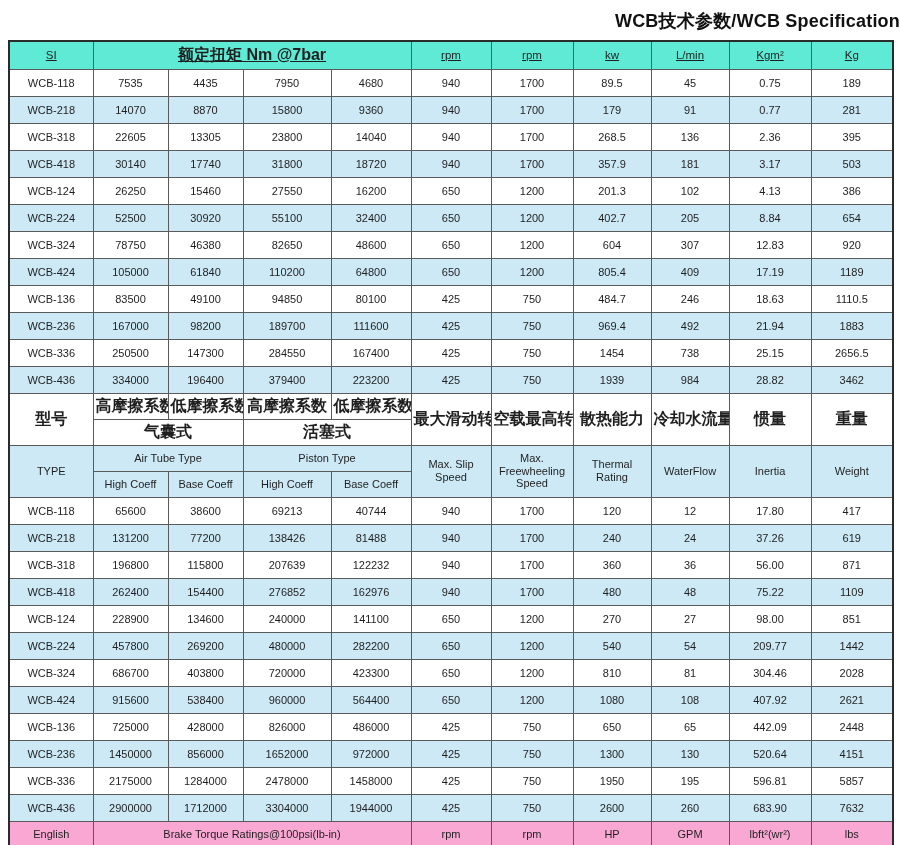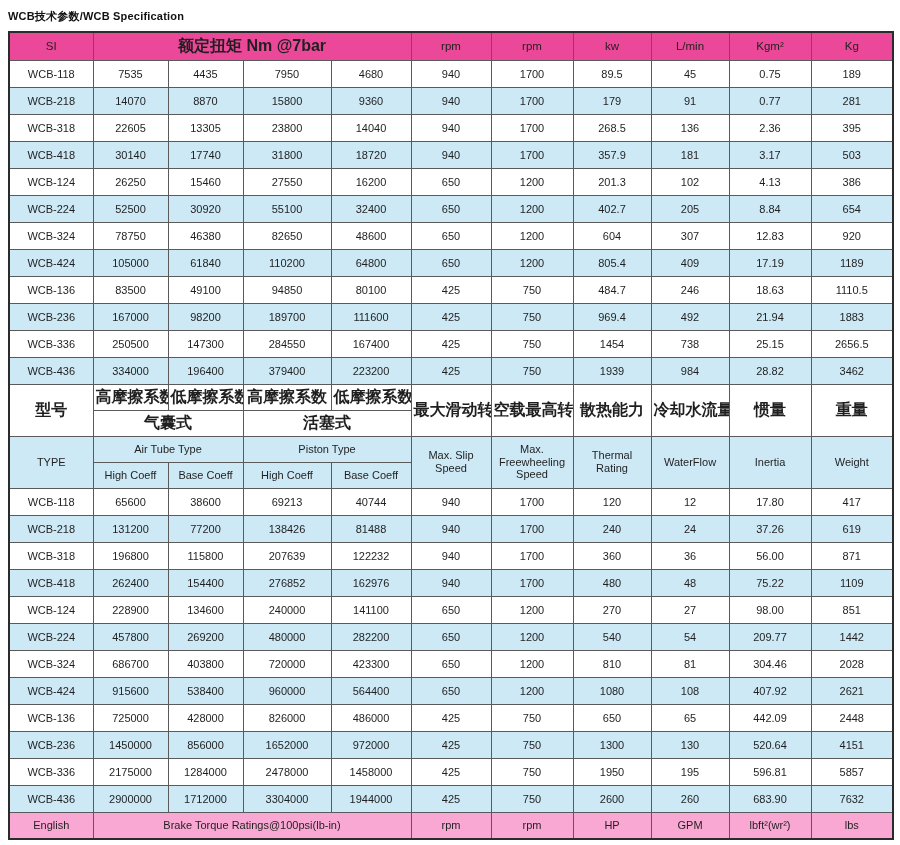--- a/index.html
+++ b/index.html
@@ -4,44 +4,45 @@
 <style>
   * { box-sizing: border-box; }
   html, body {
     margin: 0; padding: 0;
     width: 900px; height: 845px;
     background: #ffffff;
     font-family: "Liberation Sans", sans-serif;
   }
   .page-title {
     margin: 9px 0 7px 8px;
-    font-size: 11px;
+    font-size: 18px;
     font-weight: bold;
     color: #111;
     letter-spacing: 0.2px;
+    text-align: right;
   }
   table.spec {
     border-collapse: collapse;
     table-layout: fixed;
     width: 884px;
     margin-left: 8px;
     border: 2px solid #2b2b2b;
   }
   table.spec td {
     border: 1px solid #5a5a5a;
     text-align: center;
     vertical-align: middle;
     font-size: 11px;
     color: #1f1f1f;
     height: 27px;
     padding: 0 2px;
     overflow: hidden;
     white-space: nowrap;
   }
-  tr.hdr td { background: #ec4899; font-size: 11.5px; }
+  tr.hdr td { background: #5eead4; font-size: 11.5px; text-decoration: underline; }
   tr.hdr td.cn { font-weight: bold; font-size: 16px; }
   tr.rowblue td { background: #cde9f6; }
   tr.rowwhite td { background: #ffffff; }
   td.model { font-size: 11px; }
   tr.mid td { height: 26px; }
   tr.mid td.cn { font-weight: bold; font-size: 16px; background: #ffffff; }
   tr.midblue td { background: #cde9f6; }
   tr.midblue td.wrap, tr.mid td.wrap { white-space: normal; line-height: 1.15; }
   tr.bottom td { background: #f9a8d4; height: 27px; }
 </style>

